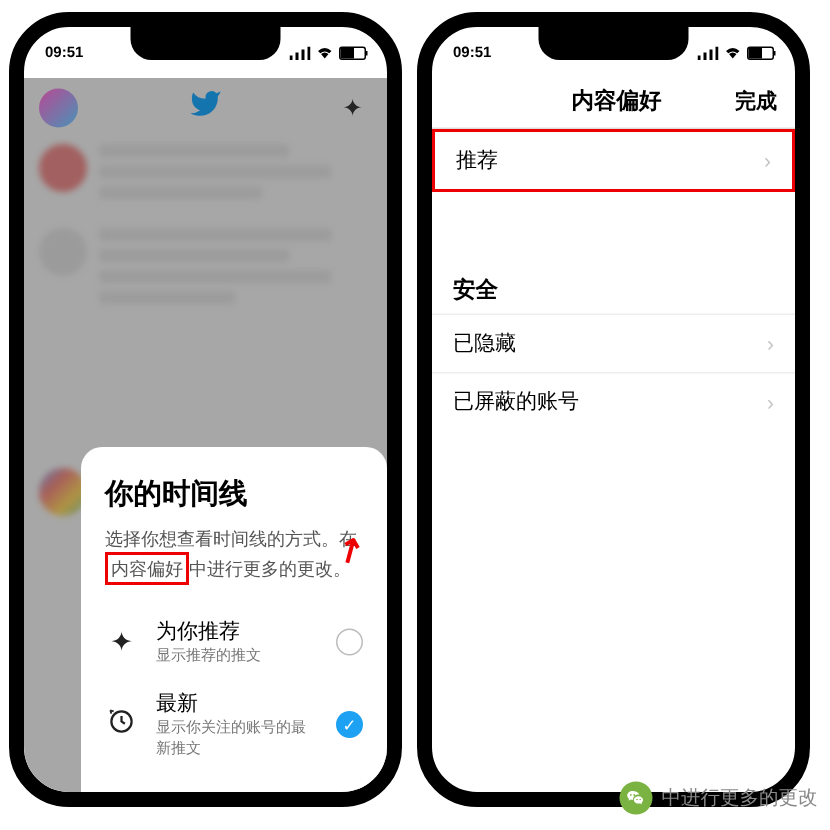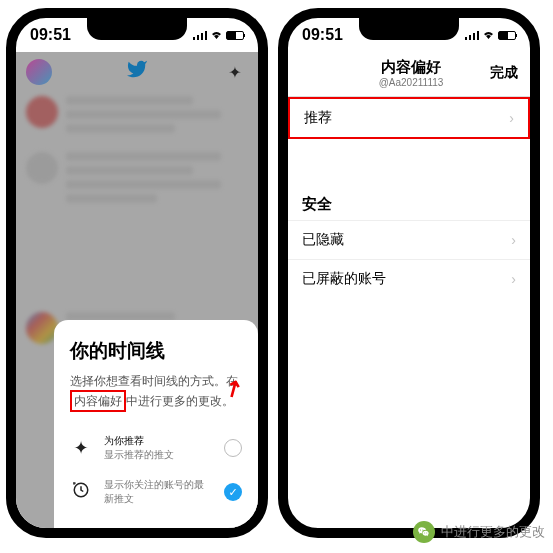--- a/index.html
+++ b/index.html
@@ -35,21 +35,21 @@
     background: #000;
     border-radius: 0 0 14px 14px;
     z-index: 10;
   }
   .status-bar {
     height: 34px;
     display: flex;
     justify-content: space-between;
     align-items: center;
     padding: 0 14px;
-    font-size: 16px;
+    font-size: 10px;
     font-weight: 600;
   }
   .status-right { display: flex; gap: 3px; align-items: center; }
   .sig { width: 14px; height: 9px; }
   .wifi { width: 13px; height: 10px; }
   .batt { width: 18px; height: 9px; border: 1px solid #000; border-radius: 2px; position: relative; }
   .batt::after { content:""; position:absolute; right:-2px; top:2px; width:1px; height:3px; background:#000; }
   .batt-fill { background:#000; height:100%; width:55%; }
 
   
@@ -105,21 +105,21 @@
     border: 2px solid #e00;
     padding: 0 2px;
     display: inline-block;
   }
   .opt-row {
     display: flex; align-items: center; gap: 12px;
     padding: 8px 0;
   }
   .opt-icon { width: 22px; font-size: 18px; color: #222; text-align: center; }
   .opt-txt { flex: 1; }
-  .opt-main { font-size: 10px; font-weight: 500; }
+  .opt-main { font-size: 14px; font-weight: 500; }
   .opt-sub { font-size: 10px; color: #777; }
   .opt-radio {
     width: 18px; height: 18px; border-radius: 50%;
     border: 1.5px solid #bbb;
   }
   .opt-check {
     width: 18px; height: 18px; border-radius: 50%;
     background: #1da1f2;
     display:flex; align-items:center; justify-content:center;
     color:#fff; font-size:11px;
@@ -264,20 +264,21 @@
         </div>
         <div class="opt-row">
           <div class="opt-icon">
             <svg width="18" height="18" viewBox="0 0 24 24" fill="none" stroke="#222" stroke-width="2">
                 <circle cx="12" cy="12" r="9"></circle>
                 <path d="M12 7v5l3 2"></path>
                 <path d="M3 5 L2 2 M2 2 L5 3" stroke-width="1.5"></path>
               </svg>
           </div>
           <div class="opt-txt">
+            <div class="opt-main">最新</div>
             <div class="opt-sub">显示你关注的账号的最新推文</div>
           </div>
           <div class="opt-check">✓</div>
         </div>
       </div>
     </div>
   </div>
 
   <div class="phone">
     <div class="notch"></div>
@@ -295,21 +296,20 @@
           </svg>
         <div class="batt">
             <div class="batt-fill"></div>
           </div>
       </div>
     </div>
     <div class="p2-header">
       <div style="width:32px"></div>
       <div class="p2-title-block">
         <div class="p2-title">内容偏好</div>
-        <div class="p2-sub">@Aa20211113</div>
       </div>
       <div class="p2-done">完成</div>
     </div>
     <div class="red-row-box">
       <div class="list-row">
         <span class="row-label">推荐</span>
         <span class="chev">›</span>
       </div>
     </div>
     <div class="sec-hdr">安全</div>

